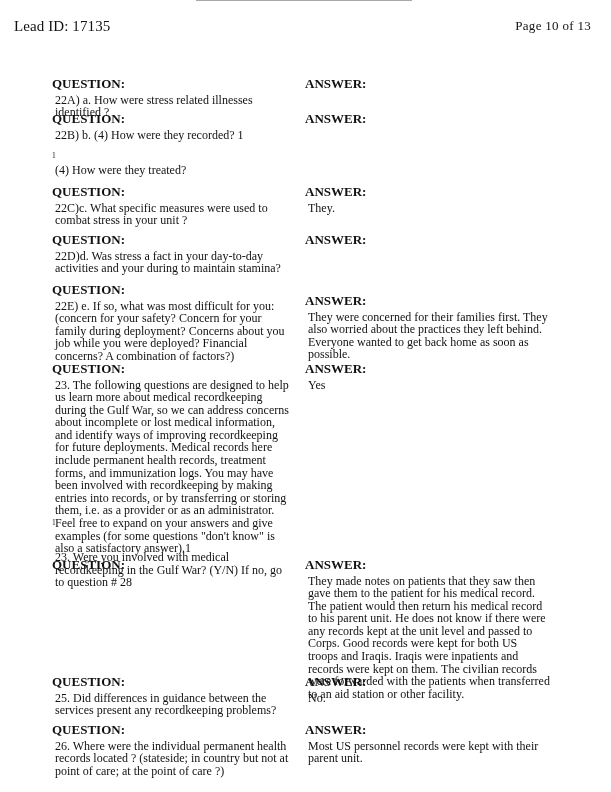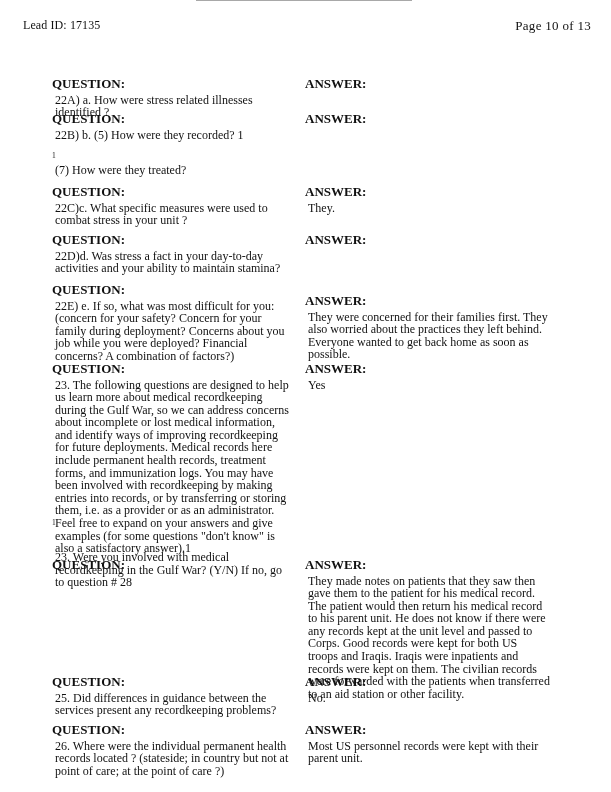--- a/index.html
+++ b/index.html
@@ -23,23 +23,23 @@
   }
   .header {
     position: absolute;
     top: 18px;
     left: 0;
     right: 0;
     height: 16px;
   }
   .header-left {
     position: absolute;
-    left: 23px;
-    top: 0;
-    font-size: 12px;
+    left: 14px;
+    top: 0;
+    font-size: 15px;
     letter-spacing: 0.1px;
   }
   .header-right {
     position: absolute;
     right: 20px;
     top: 0;
     font-size: 13px;
     letter-spacing: 0.3px;
   }
   .top-rule {
@@ -114,37 +114,37 @@
 
     <div class="col-q">
 
       <div class="qitem" style="top:0px">
         <div class="lbl">QUESTION:</div>
         <div class="txt">22A) a.  How were stress related illnesses identified ?</div>
       </div>
 
       <div class="qitem" style="top:35px">
         <div class="lbl">QUESTION:</div>
-        <div class="txt">22B) b. (5) How were they recorded?  1</div>
+        <div class="txt">22B) b. (4) How were they recorded?  1</div>
       </div>
 
       <div class="stray" style="top:73px">1</div>
 
       <div class="qitem" style="top:83px">
-        <div class="txt">(7) How were they treated?</div>
+        <div class="txt">(4) How were they treated?</div>
       </div>
 
       <div class="qitem" style="top:108px">
         <div class="lbl">QUESTION:</div>
         <div class="txt">22C)c.  What specific measures were used to combat stress in your unit ?</div>
       </div>
 
       <div class="qitem" style="top:156px">
         <div class="lbl">QUESTION:</div>
-        <div class="txt">22D)d.  Was stress a fact in your day-to-day activities and your ability to maintain stamina?</div>
+        <div class="txt">22D)d.  Was stress a fact in your day-to-day activities and your during to maintain stamina?</div>
       </div>
 
       <div class="qitem" style="top:206px">
         <div class="lbl">QUESTION:</div>
         <div class="txt">22E) e.  If so, what was most difficult for you: (concern for your safety? Concern for your family during deployment? Concerns about you job while you were deployed? Financial concerns? A combination of factors?)</div>
       </div>
 
       <div class="qitem" style="top:285px">
         <div class="lbl">QUESTION:</div>
         <div class="txt">23. The following questions are designed to help us learn more about medical recordkeeping during the Gulf War, so we can address concerns about incomplete or lost medical information, and identify ways of improving recordkeeping for future deployments. Medical records here include permanent health records, treatment forms, and immunization logs. You may have been involved with recordkeeping by making entries into records, or by transferring or storing them, i.e. as a provider or as an administrator. Feel free to expand on your answers and give examples (for some questions "don't know" is also a satisfactory answer).1</div>

